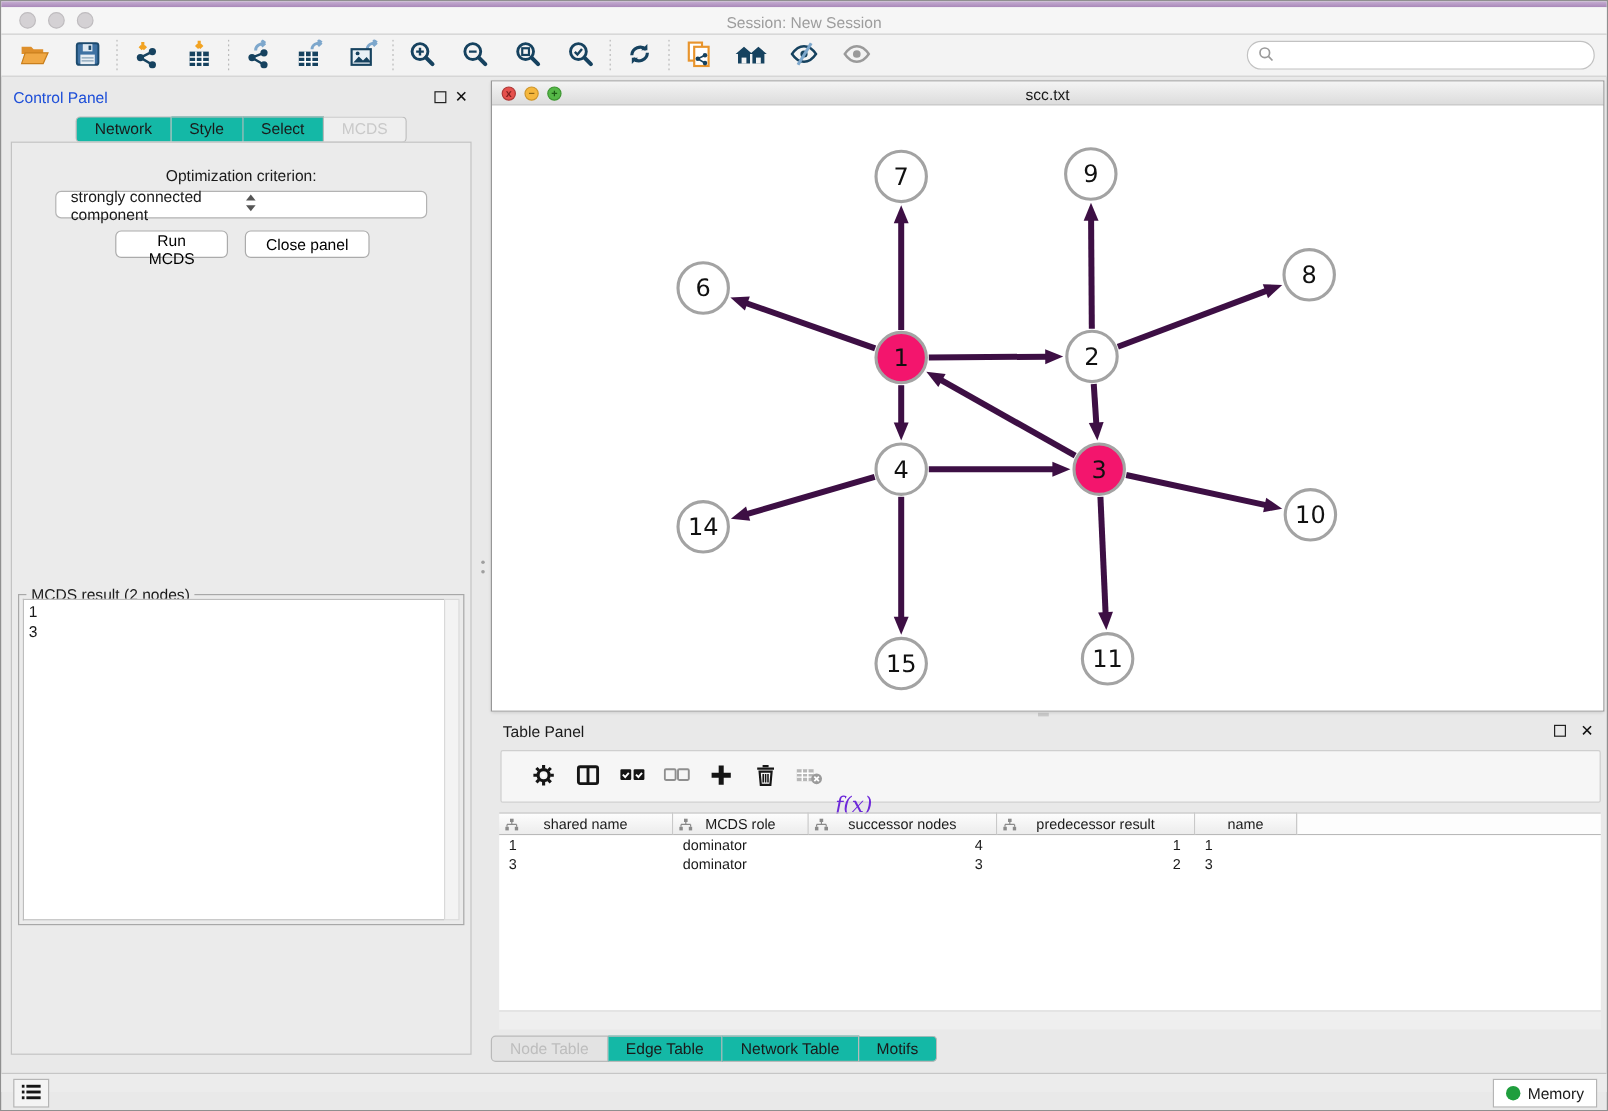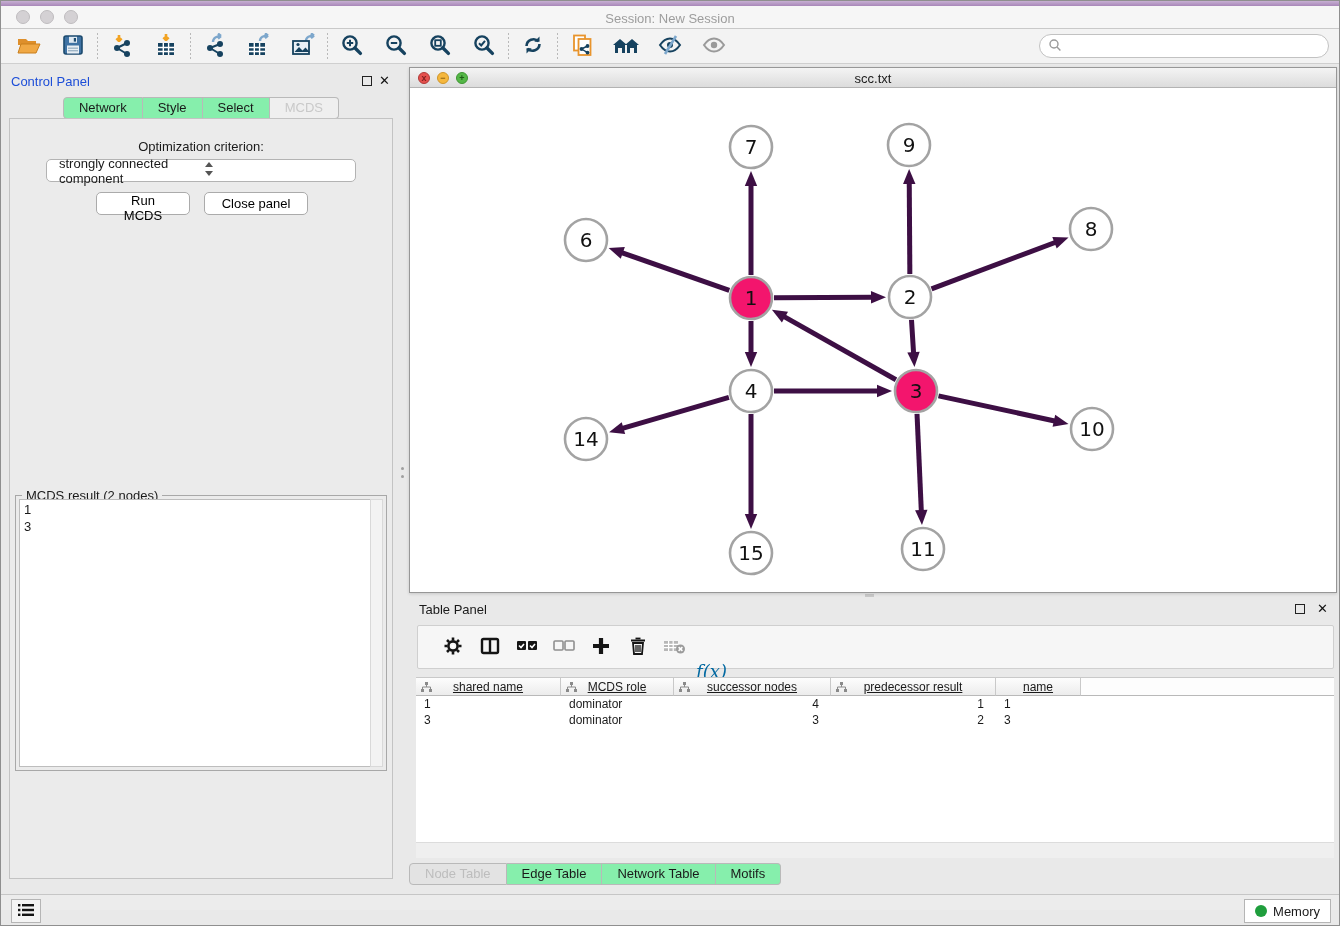--- a/index.html
+++ b/index.html
@@ -34,21 +34,21 @@
     border:1px solid #c2c2c2; border-radius:12px; display:flex; align-items:center; padding-left:8px; }
   .search-wrap input { border:none; outline:none; flex:1; height:20px; font-size:13px;
     background:transparent; font-family:inherit; }
 
   
   .cp { left:0; top:63px; width:400px; height:830px; }
   .cp-title { left:10px; top:10px; font-size:13px; color:#1d4ed8; }
   .panel-float { width:10px; height:10px; border:1.6px solid #222; top:12px; }
   .panel-close { font-size:13px; font-weight:bold; color:#111; top:9px; cursor:pointer; }
   .cp-tabs { left:0; top:33px; width:100%; display:flex; justify-content:center; }
-  .tab { height:22px; line-height:20px; padding:0 15px; background:#86efac;
+  .tab { height:22px; line-height:20px; padding:0 15px; background:#14b8a6;
     border:1px solid #b9b9b9; border-left:none; font-size:13px; cursor:pointer; }
   .tab:first-child { border-left:1px solid #b9b9b9; border-radius:4px 0 0 4px; }
   .tab:last-child { border-radius:0 4px 4px 0; }
   .tab.sel { background:#efefef; color:#c9c9c9; }
   .cp-box { left:8px; top:54px; width:384px; height:761px; background:#ebebeb;
     border:1px solid #c3c3c3; }
   .opt-label { width:100%; text-align:center; top:20px; font-size:13px; }
   .combo { left:36px; top:40px; width:310px; height:23px; background:#fff;
     border:1px solid #b3b3b3; border-radius:5px; display:flex; align-items:center;
     padding:0 6px 0 12px; cursor:pointer; }
@@ -82,26 +82,26 @@
 
   
   .tp { left:408px; top:596px; width:932px; height:294px; }
   .tp-title { left:10px; top:5px; font-size:13px; }
   .tp-toolbar { left:8px; top:28px; right:7px; height:44px; background:#f6f6f6;
     border:1px solid #cfcfcf; border-radius:2px; display:flex; align-items:center;
     padding-left:16px; }
   .tpt-btn { width:37px; height:36px; display:flex; align-items:center; justify-content:center;
     background:transparent; border:none; cursor:pointer; flex:0 0 auto; }
   .fx { font-family:"DejaVu Serif","Liberation Serif",serif; font-style:italic;
-    font-size:18px; color:#0369a1;margin-top:48px; }
+    font-size:18px; color:#6d28d9;margin-top:48px; }
   .tbl-header { left:7px; top:80px; height:19px; display:flex; }
   .th-cell { position:relative; background:linear-gradient(#fdfdfd,#ececec);
     border-right:1px solid #c9c9c9; border-top:1px solid #c9c9c9;
     border-bottom:1px solid #b9b9b9; font-size:12px; display:flex; align-items:center;
-    justify-content:center; cursor:pointer;text-decoration:underline; }
+    justify-content:center; cursor:pointer; }
   .th-icon { position:absolute; left:5px; top:4px; }
   .th-fill { flex:1; background:#fdfdfd; border-top:1px solid #c9c9c9;
     border-bottom:1px solid #b9b9b9; }
   .tbl-body { left:7px; top:99px; right:7px; height:146px; background:#fff; }
   .tbl-row { display:flex; height:16px; cursor:default; }
   .td-cell { font-size:12px; line-height:16px; overflow:hidden; }
   .tbl-hscroll { left:7px; top:245px; right:7px; height:16px; background:#efefef;
     border-top:1px solid #dcdcdc; }
   .tp-tabs { left:0; top:266px; width:100%; display:flex; justify-content:flex-start; }
   .tp-tabs .tab.sel { background:#e3e3e3; color:#bdbdbd; }

